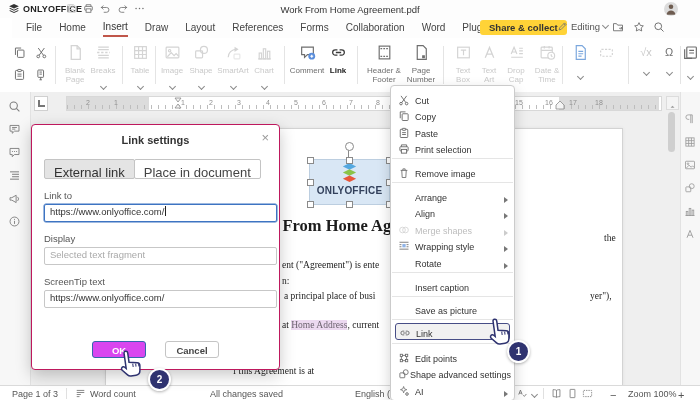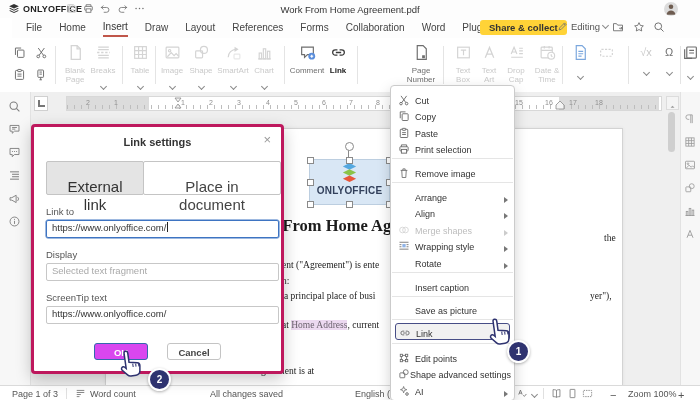--- a/index.html
+++ b/index.html
@@ -65,26 +65,26 @@
   .v-scroll{position:absolute;left:636px;top:2px;width:11px;height:289px;}
   .v-arrow{position:absolute;left:0;top:2px;width:11px;height:12px;background:#f4f4f4;border:1px solid #dcdcdc;text-align:center;}
   .v-arrow .icn{width:9px;height:9px;color:#9a9a9a;}
   .v-thumb{position:absolute;left:2px;top:18px;width:7px;height:40px;background:#cfcfcf;border-radius:4px;}
   
   .statusbar{position:absolute;left:0;top:385px;width:700px;height:15px;background:#fff;border-top:1px solid #dadada;font-size:9px;color:#555;}
   .sb-item{position:absolute;top:3px;white-space:nowrap;}
   .sb-icn{position:absolute;top:2px;width:11px;height:11px;}
   .sb-div{position:absolute;top:2px;width:1px;height:11px;background:#e0e0e0;}
   
-  .dialog{position:absolute;left:31px;top:124px;width:247px;height:244px;background:#fff;border:3px solid #be185d;
+  .dialog{position:absolute;left:31px;top:124px;width:247px;height:244px;background:#fff;border:1px solid #be185d;
     border-radius:4px;box-shadow:0 5px 16px rgba(0,0,0,.22);z-index:30;}
   .dlg-title{margin-top:9px;text-align:center;font-size:11px;font-weight:bold;color:#333;}
   .dlg-close{position:absolute;right:10px;top:6px;font-size:13px;color:#999;line-height:13px;}
   .dlg-tabs{display:flex;margin:13px 0 0 12px;}
-  .dlg-tab{height:20px;padding:16px 9px;font-size:15px;color:#444;background:#fff;border:1px solid #c4c4c4;border-radius:2px;line-height:18px;}
+  .dlg-tab{height:20px;padding:4px 9px;font-size:13px;color:#444;background:#fff;border:1px solid #c4c4c4;border-radius:2px;line-height:18px;}
   .dlg-tab.active{background:#e4e4e4;color:#333;}
   .dlg-tab + .dlg-tab{margin-left:-1px;}
   .dlg-label{margin:11px 12px 3px 12px;font-size:9.5px;color:#555;}
   .dlg-input{position:relative;margin:0 12px;width:221px;height:15px;border:1px solid #c7c7c7;border-radius:2px;
     font-size:9.5px;color:#333;padding:1px 5px 0 5px;white-space:nowrap;overflow:hidden;}
   .dlg-input.focus{border:1px solid #3e74c2;box-shadow:0 0 0 .5px #3e74c2;}
   .dlg-input .ph{color:#a9a9a9;}
   .caret{display:inline-block;width:1px;height:10px;background:#222;vertical-align:-1px;margin-left:1px;}
   .dlg-btns{position:absolute;left:0;right:0;bottom:11px;display:flex;justify-content:center;gap:19px;}
   .btn{width:54px;height:17px;font-size:9.5px;font-weight:bold;border-radius:3px;line-height:16px;text-align:center;}
@@ -243,20 +243,25 @@
             <rect x="10.8" y="6.8" width="2.2" height="7.2"></rect>
           </svg></span><div class="tb-lbl">Chart</div><div style="margin-top:2px"><span class="chev"></span></div></div>
       <div class="tb-btn" style="left:307px"><span class="icn"><svg viewBox="0 0 16 16" fill="none" stroke="currentColor" stroke-width="1.1">
             <path d="M2.5 3h11v7h-5.5l-2.8 2.6V10H2.5z"></path>
             <circle cx="12" cy="11.5" r="3.2" fill="#5b8edb" stroke="none"></circle>
             <path d="M12 10.1v2.8M10.6 11.5h2.8" stroke="#fff"></path>
           </svg></span><div class="tb-lbl">Comment</div></div>
       <div class="tb-btn active" style="left:338px"><span class="icn"><svg viewBox="0 0 16 16" fill="none" stroke="currentColor" stroke-width="1.2">
             <path d="M7 5.5H5a2.5 2.5 0 000 5h2M9 5.5h2a2.5 2.5 0 010 5H9M5.5 8h5"></path>
           </svg></span><div class="tb-lbl">Link</div></div>
+      <div class="tb-btn" style="left:384px"><span class="icn"><svg viewBox="0 0 16 16" fill="none" stroke="currentColor" stroke-width="1.1">
+            <rect x="3" y="2" width="10" height="12"></rect>
+            <path d="M4.2 4.3h7.6M4.2 11.7h7.6" stroke-dasharray="1.6 1.1"></path>
+          </svg></span><div class="tb-lbl">Header &amp;
+Footer</div></div>
       <div class="tb-btn" style="left:421px"><span class="icn"><svg viewBox="0 0 16 16" fill="none" stroke="currentColor" stroke-width="1.1">
             <path d="M4 1.5h5.5L12.5 4.5V14.5H4z"></path>
             <rect x="8.6" y="10.6" width="2.6" height="2.8" fill="currentColor" stroke="none"></rect>
           </svg></span><div class="tb-lbl">Page
 Number</div></div>
       <div class="tb-btn disabled" style="left:463px"><span class="icn"><svg viewBox="0 0 16 16" fill="none" stroke="currentColor" stroke-width="1.1">
             <rect x="2.5" y="3" width="11" height="10"></rect>
             <path d="M5.5 5.8h5M8 5.8v4.8"></path>
           </svg></span><div class="tb-lbl">Text
 Box</div></div>

